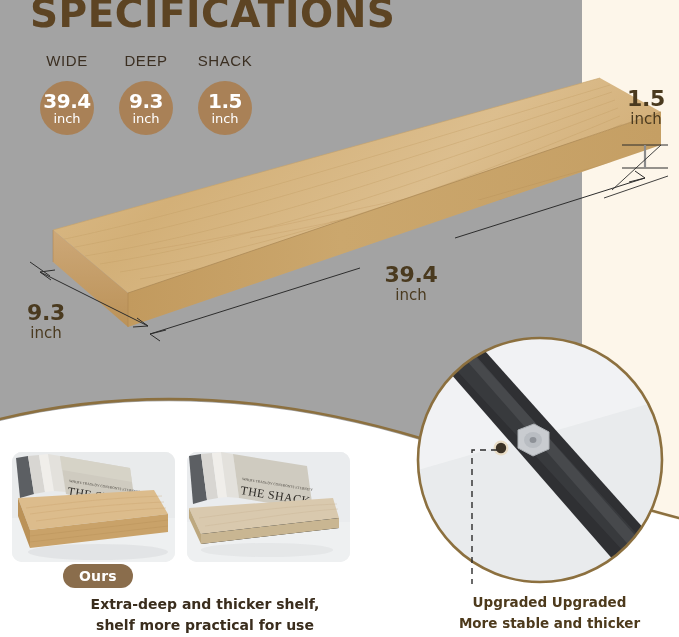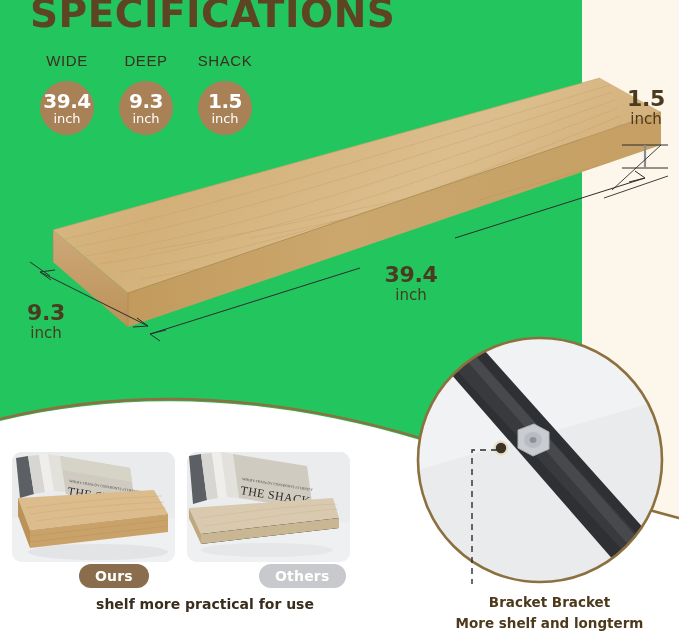--- a/index.html
+++ b/index.html
@@ -5,21 +5,21 @@
   * { box-sizing: border-box; margin: 0; padding: 0; }
   html, body {
     width: 679px; height: 637px;
     font-family: "Liberation Sans", sans-serif;
     background: #fdf6ea;
     overflow: hidden;
   }
   #stage {
     position: relative;
     width: 582px; height: 637px;
-    background: #22c55e;
+    background: #a3a3a3;
   }
 
   
   #title {
     position: absolute; left: 30px; top: -9px;
     font-size: 39px; font-weight: 700;
     letter-spacing: 0.5px;
     color: #5d4423;
     font-family: "DejaVu Sans", sans-serif;
   }
@@ -66,21 +66,20 @@
     background: #eceded;
   }
   #photo-ours   { left: 12px;  top: 452px; width: 163px; height: 110px; }
   #photo-others { left: 187px; top: 452px; width: 163px; height: 110px; }
 
   .badge {
     position: absolute; border-radius: 13px;
     color: #ffffff; font-weight: 700; font-size: 14px;
     padding: 4px 16px; letter-spacing: 0.2px;
     font-family: "DejaVu Sans", sans-serif;
-    margin-left: 16px;
   }
   #badge-ours   { left: 63px;  top: 564px; background: #8a6d4c; }
   #badge-others { left: 243px; top: 564px; background: #c7c9cd; }
 
   #caption-left {
     position: absolute; left: 0; top: 594px; width: 410px;
     text-align: center; color: #3a2d1d;
     font-size: 14px; font-weight: 700; line-height: 1.5;
     font-family: "DejaVu Sans", sans-serif;
   }
@@ -327,24 +326,24 @@
         </g>
         <polygon points="14,82 152,66 152,76 14,92" fill="#c8b punkt"></polygon>
         <polygon points="14,82 152,66 152,76 14,92" fill="#c9b692"></polygon>
         <polygon points="2,56 14,82 14,92 2,66" fill="#bda87f"></polygon>
       </g>
       <ellipse cx="80" cy="98" rx="66" ry="7" fill="#dcdee0" opacity="0.5"></ellipse>
     </svg>
   </div>
 
   <div class="badge" id="badge-ours">Ours</div>
-  <div class="badge" id="badge-others">Others</div>
 
   <div id="caption-left">
+    <div>Extra-deep and thicker shelf,</div>
     <div>shelf more practical for use</div>
   </div>
 
   <div id="caption-right">
-    <div>Bracket Bracket</div>
-    <div>More  shelf and longterm</div>
+    <div>Upgraded Upgraded</div>
+    <div>More  stable and thicker</div>
   </div>
 
 </div>
 
 </body></html>

